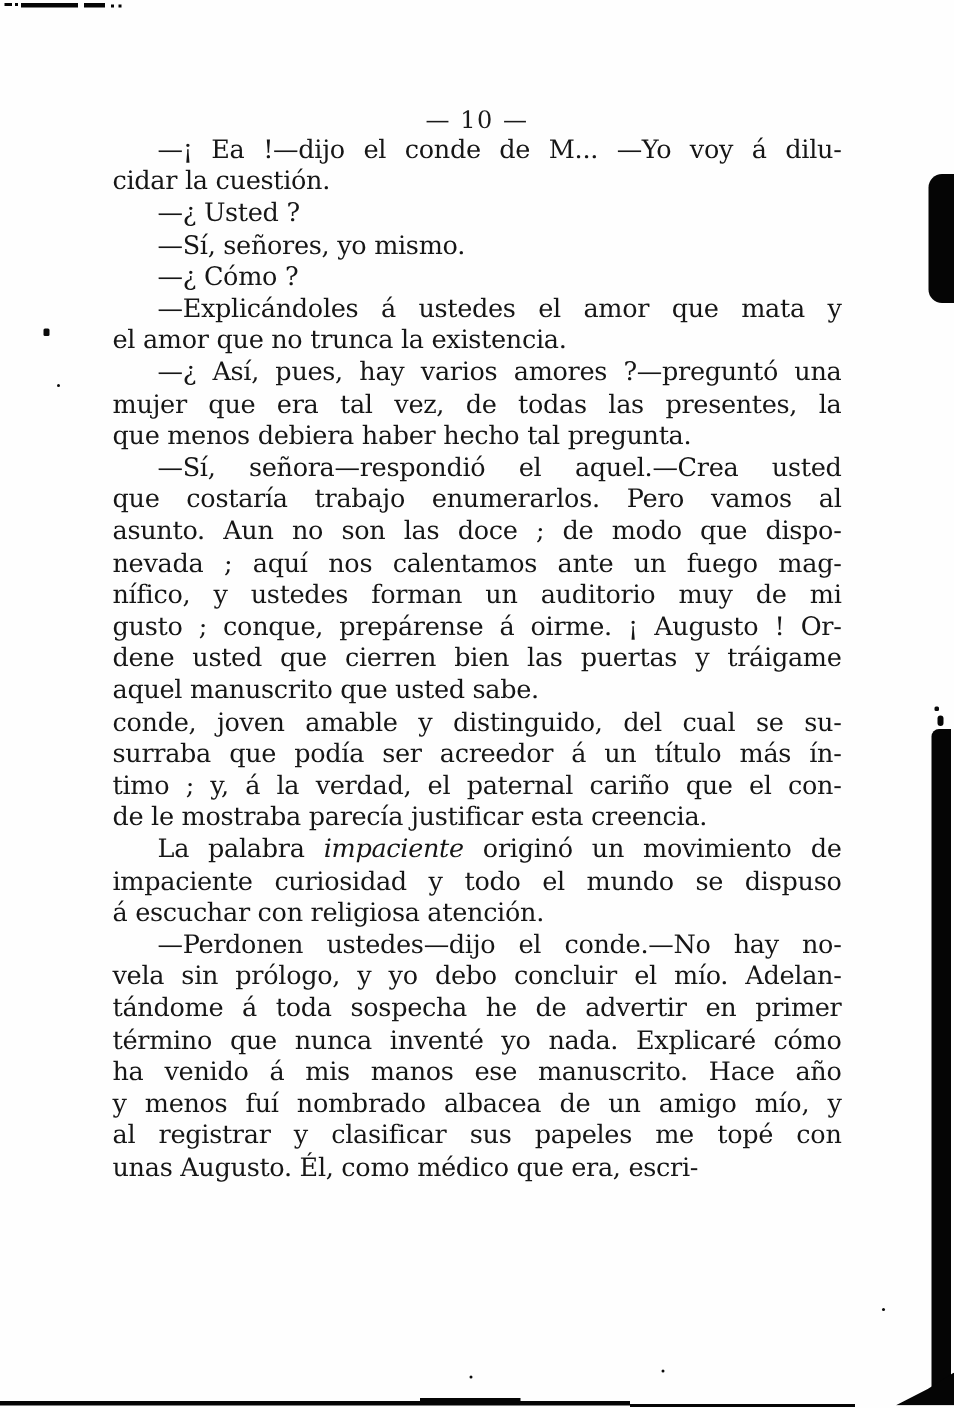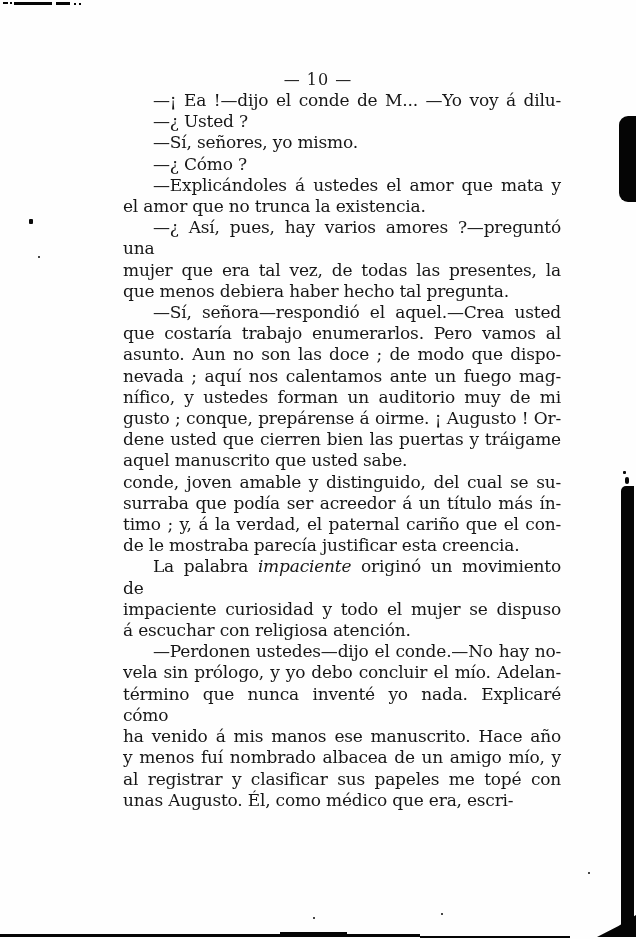--- a/index.html
+++ b/index.html
@@ -34,21 +34,20 @@
     font-size: 17px;
     line-height: 21.2px;
     letter-spacing: -0.2px;
     color: #161616;
   }
   .line {
     text-align: justify;
     text-align-last: justify;
     -moz-text-align-last: justify;
     white-space: normal;
-    margin-left: 48px;
   }
   .line.end {
     text-align-last: left;
     -moz-text-align-last: left;
   }
   .line.indent {
     text-indent: 30px;
   }
   .it { font-style: italic; }
 
@@ -80,20 +79,21 @@
 </style>
 </head>
 <body>
 
 <div id="page">
 
   <div id="page-number">— 10 —</div>
 
   <div id="text-block">
       <div class="line indent"><span>—¡ Ea !—dijo el conde de M... —Yo voy á dilu-</span></div>
+      <div class="line end"><span>cidar la cuestión.</span></div>
       <div class="line indent end"><span>—¿ Usted ?</span></div>
       <div class="line indent end"><span>—Sí, señores, yo mismo.</span></div>
       <div class="line indent end"><span>—¿ Cómo ?</span></div>
       <div class="line indent"><span>—Explicándoles á ustedes el amor que mata y</span></div>
       <div class="line end"><span>el amor que no trunca la existencia.</span></div>
       <div class="line indent"><span>—¿ Así, pues, hay varios amores ?—preguntó una</span></div>
       <div class="line"><span>mujer que era tal vez, de todas las presentes, la</span></div>
       <div class="line end"><span>que menos debiera haber hecho tal pregunta.</span></div>
       <div class="line indent"><span>—Sí, señora—respondió el aquel.—Crea usted</span></div>
       <div class="line"><span>que costaría trabajo enumerarlos. Pero vamos al</span></div>
@@ -101,24 +101,25 @@
       <div class="line"><span>nevada ; aquí nos calentamos ante un fuego mag-</span></div>
       <div class="line"><span>nífico, y ustedes forman un auditorio muy de mi</span></div>
       <div class="line"><span>gusto ; conque, prepárense á oirme. ¡ Augusto ! Or-</span></div>
       <div class="line"><span>dene usted que cierren bien las puertas y tráigame</span></div>
       <div class="line end"><span>aquel manuscrito que usted sabe.</span></div>
       <div class="line"><span>conde, joven amable y distinguido, del cual se su-</span></div>
       <div class="line"><span>surraba que podía ser acreedor á un título más ín-</span></div>
       <div class="line"><span>timo ; y, á la verdad, el paternal cariño que el con-</span></div>
       <div class="line end"><span>de le mostraba parecía justificar esta creencia.</span></div>
       <div class="line indent"><span>La palabra </span><span class="it">impaciente</span><span> originó un movimiento de</span></div>
-      <div class="line"><span>impaciente curiosidad y todo el mujer se dispuso</span></div>
+      <div class="line"><span>impaciente curiosidad y todo el mundo se dispuso</span></div>
       <div class="line end"><span>á escuchar con religiosa atención.</span></div>
       <div class="line indent"><span>—Perdonen ustedes—dijo el conde.—No hay no-</span></div>
       <div class="line"><span>vela sin prólogo, y yo debo concluir el mío. Adelan-</span></div>
+      <div class="line"><span>tándome á toda sospecha he de advertir en primer</span></div>
       <div class="line"><span>término que nunca inventé yo nada. Explicaré cómo</span></div>
       <div class="line"><span>ha venido á mis manos ese manuscrito. Hace año</span></div>
       <div class="line"><span>y menos fuí nombrado albacea de un amigo mío, y</span></div>
       <div class="line"><span>al registrar y clasificar sus papeles me topé con</span></div>
       <div class="line end"><span>unas Augusto. Él, como médico que era, escri-</span></div>
     </div>
 
   <div class="artifact a-tl-1"></div>
   <div class="artifact a-tl-2"></div>
   <div class="artifact a-tl-3"></div>

